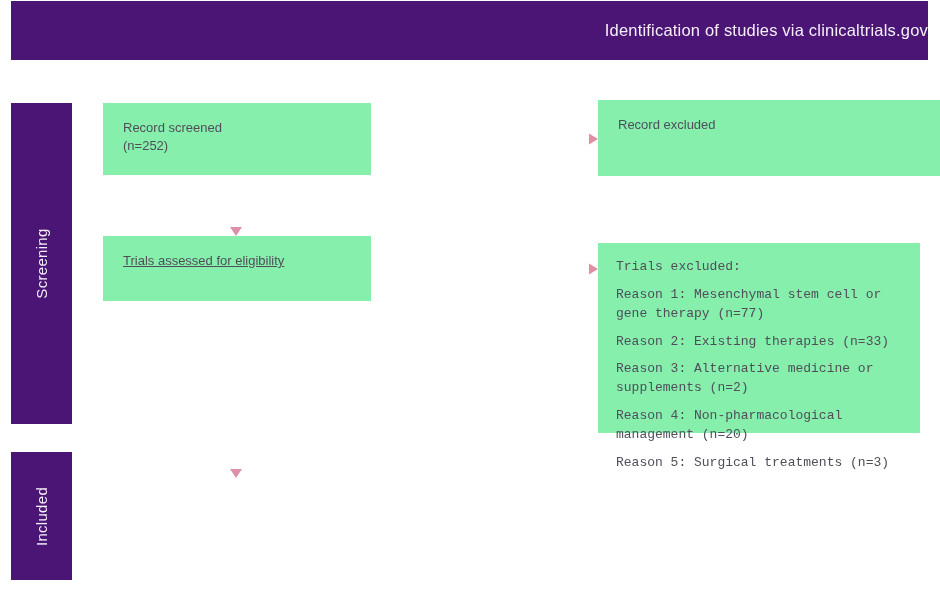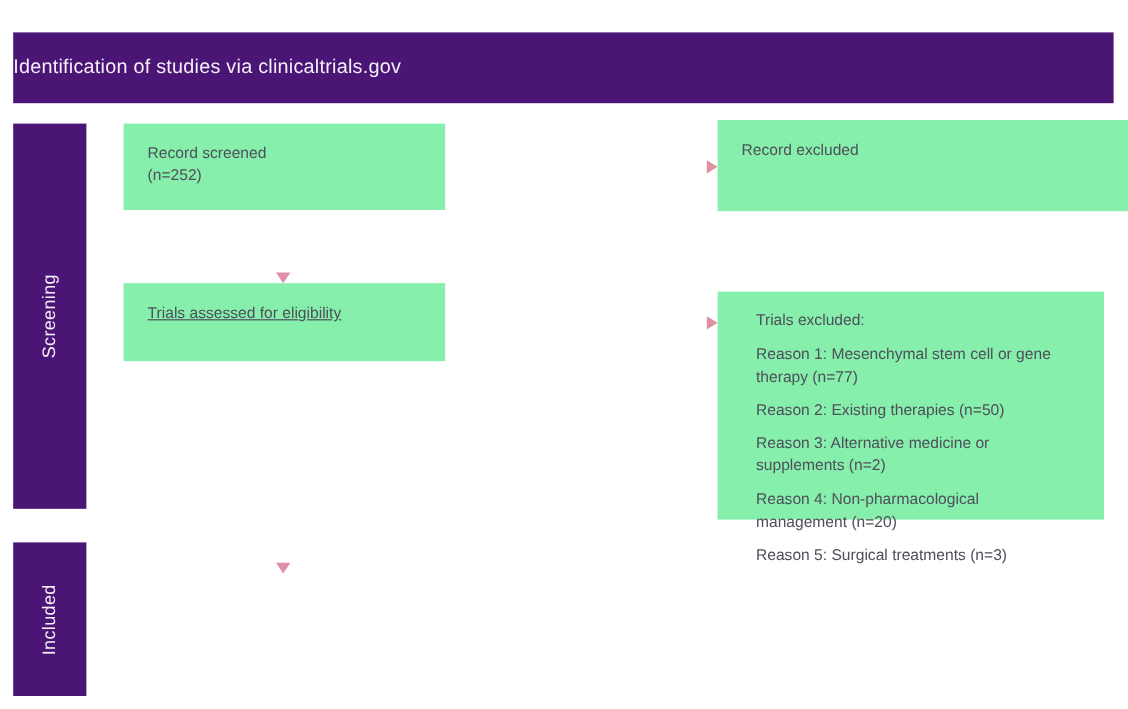--- a/index.html
+++ b/index.html
@@ -20,27 +20,27 @@
     position: absolute;
     left: 0; top: 0;
     width: 940px;
     height: 591px;
   }
 
   
   .header-banner {
     position: absolute;
     left: 11px;
-    top: 27px;
+    top: 1px;
     width: 917px;
     height: 59px;
     background: #4a1574;
     display: flex;
     align-items: center;
-    justify-content: flex-start;
+    justify-content: flex-end;
     box-sizing: border-box;
   }
   .header-banner .title {
     color: #f4eff8;
     font-size: 16.5px;
     letter-spacing: 0.2px;
     line-height: 1.2;
     white-space: nowrap;
   }
 
@@ -78,22 +78,23 @@
     position: absolute;
     background: #86efac;
     box-sizing: border-box;
     padding: 16px 20px;
     color: #4f4f5a;
     font-size: 13px;
     line-height: 1.42;
   }
   .flow-box .line { display: block; white-space: pre; }
   .flow-box.reasons {
-    padding: 15px 32px;
+    padding: 15px 18px;
     line-height: 1.45;
+    font-family: Liberation Mono, monospace;
   }
   .flow-box.reasons .line { white-space: normal; margin-bottom: 9px; }
   .flow-box.reasons .line:last-child { margin-bottom: 0; }
 
   #box-record-screened {
     left: 103px;
     top: 103px;
     width: 268px;
     height: 72px;
   }
@@ -202,20 +203,20 @@
     <span class="line">Record excluded</span>
   </div>
 
   <div class="flow-box" id="box-trials-assessed">
     <span class="line">Trials assessed for eligibility</span>
   </div>
 
   <div class="flow-box reasons" id="box-trials-excluded">
     <span class="line">Trials excluded:</span>
     <span class="line">Reason 1: Mesenchymal stem cell or gene therapy (n=77)</span>
-    <span class="line">Reason 2: Existing therapies (n=50)</span>
+    <span class="line">Reason 2: Existing therapies (n=33)</span>
     <span class="line">Reason 3: Alternative medicine or supplements (n=2)</span>
     <span class="line">Reason 4: Non-pharmacological management (n=20)</span>
     <span class="line">Reason 5: Surgical treatments (n=3)</span>
   </div>
 
 
 </div>
 
 </body></html>

